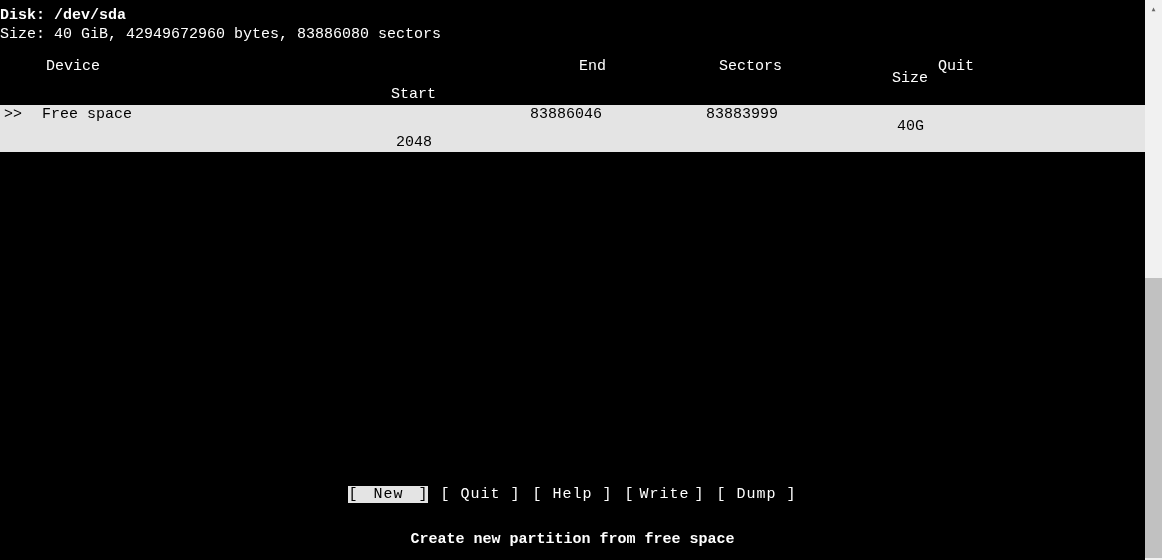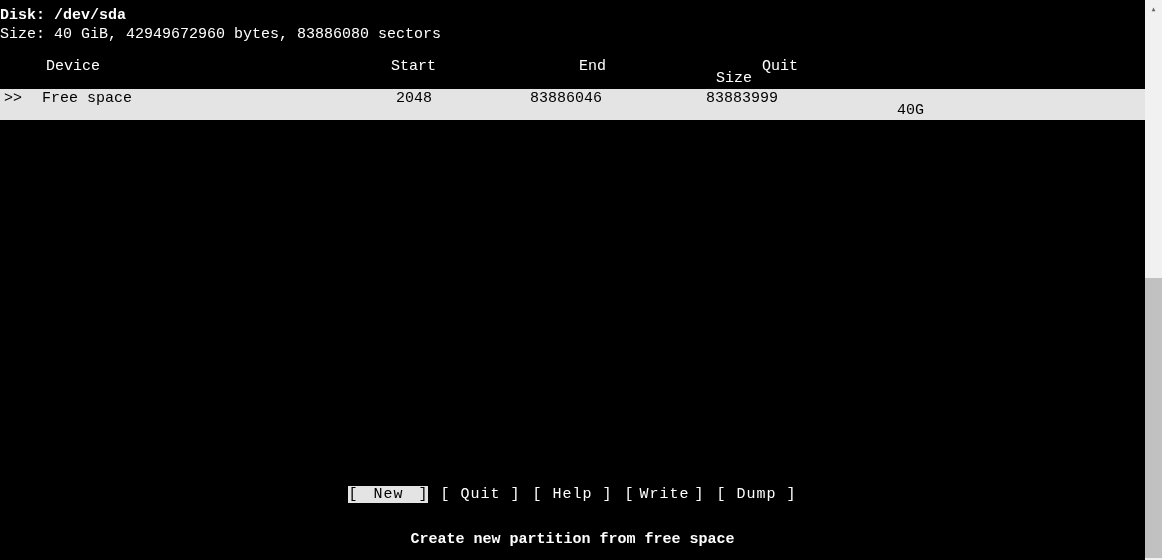--- a/index.html
+++ b/index.html
@@ -48,20 +48,21 @@
       width: 26px;
       padding-left: 4px;
     }
     .col-device {
       width: 288px;
       padding-left: 16px;
     }
     .col-start {
       width: 118px;
       text-align: right;
+      margin-top: 28px;
     }
     .col-end {
       width: 170px;
       text-align: right;
     }
     .col-sectors {
       width: 176px;
       text-align: right;
     }
     .col-size {
@@ -149,20 +150,21 @@
     <div class="title">Disk: /dev/sda</div>
     <div>Size: 40 GiB, 42949672960 bytes, 83886080 sectors</div>
   </div>
 
   <div class="table-area">
     <div class="table-header">
       <div class="col-marker"></div>
       <div class="col-device">Device</div>
       <div class="col-start">Start</div>
       <div class="col-end">End</div>
+      <div class="col-sectors">Sectors</div>
       <div class="col-size">Size</div>
       <div class="col-type">Quit</div>
     </div>
     <div class="table-row">
       <div class="col-marker">&gt;&gt;</div>
       <div class="col-device">Free space</div>
       <div class="col-start">2048</div>
       <div class="col-end">83886046</div>
       <div class="col-sectors">83883999</div>
       <div class="col-size">40G</div>

